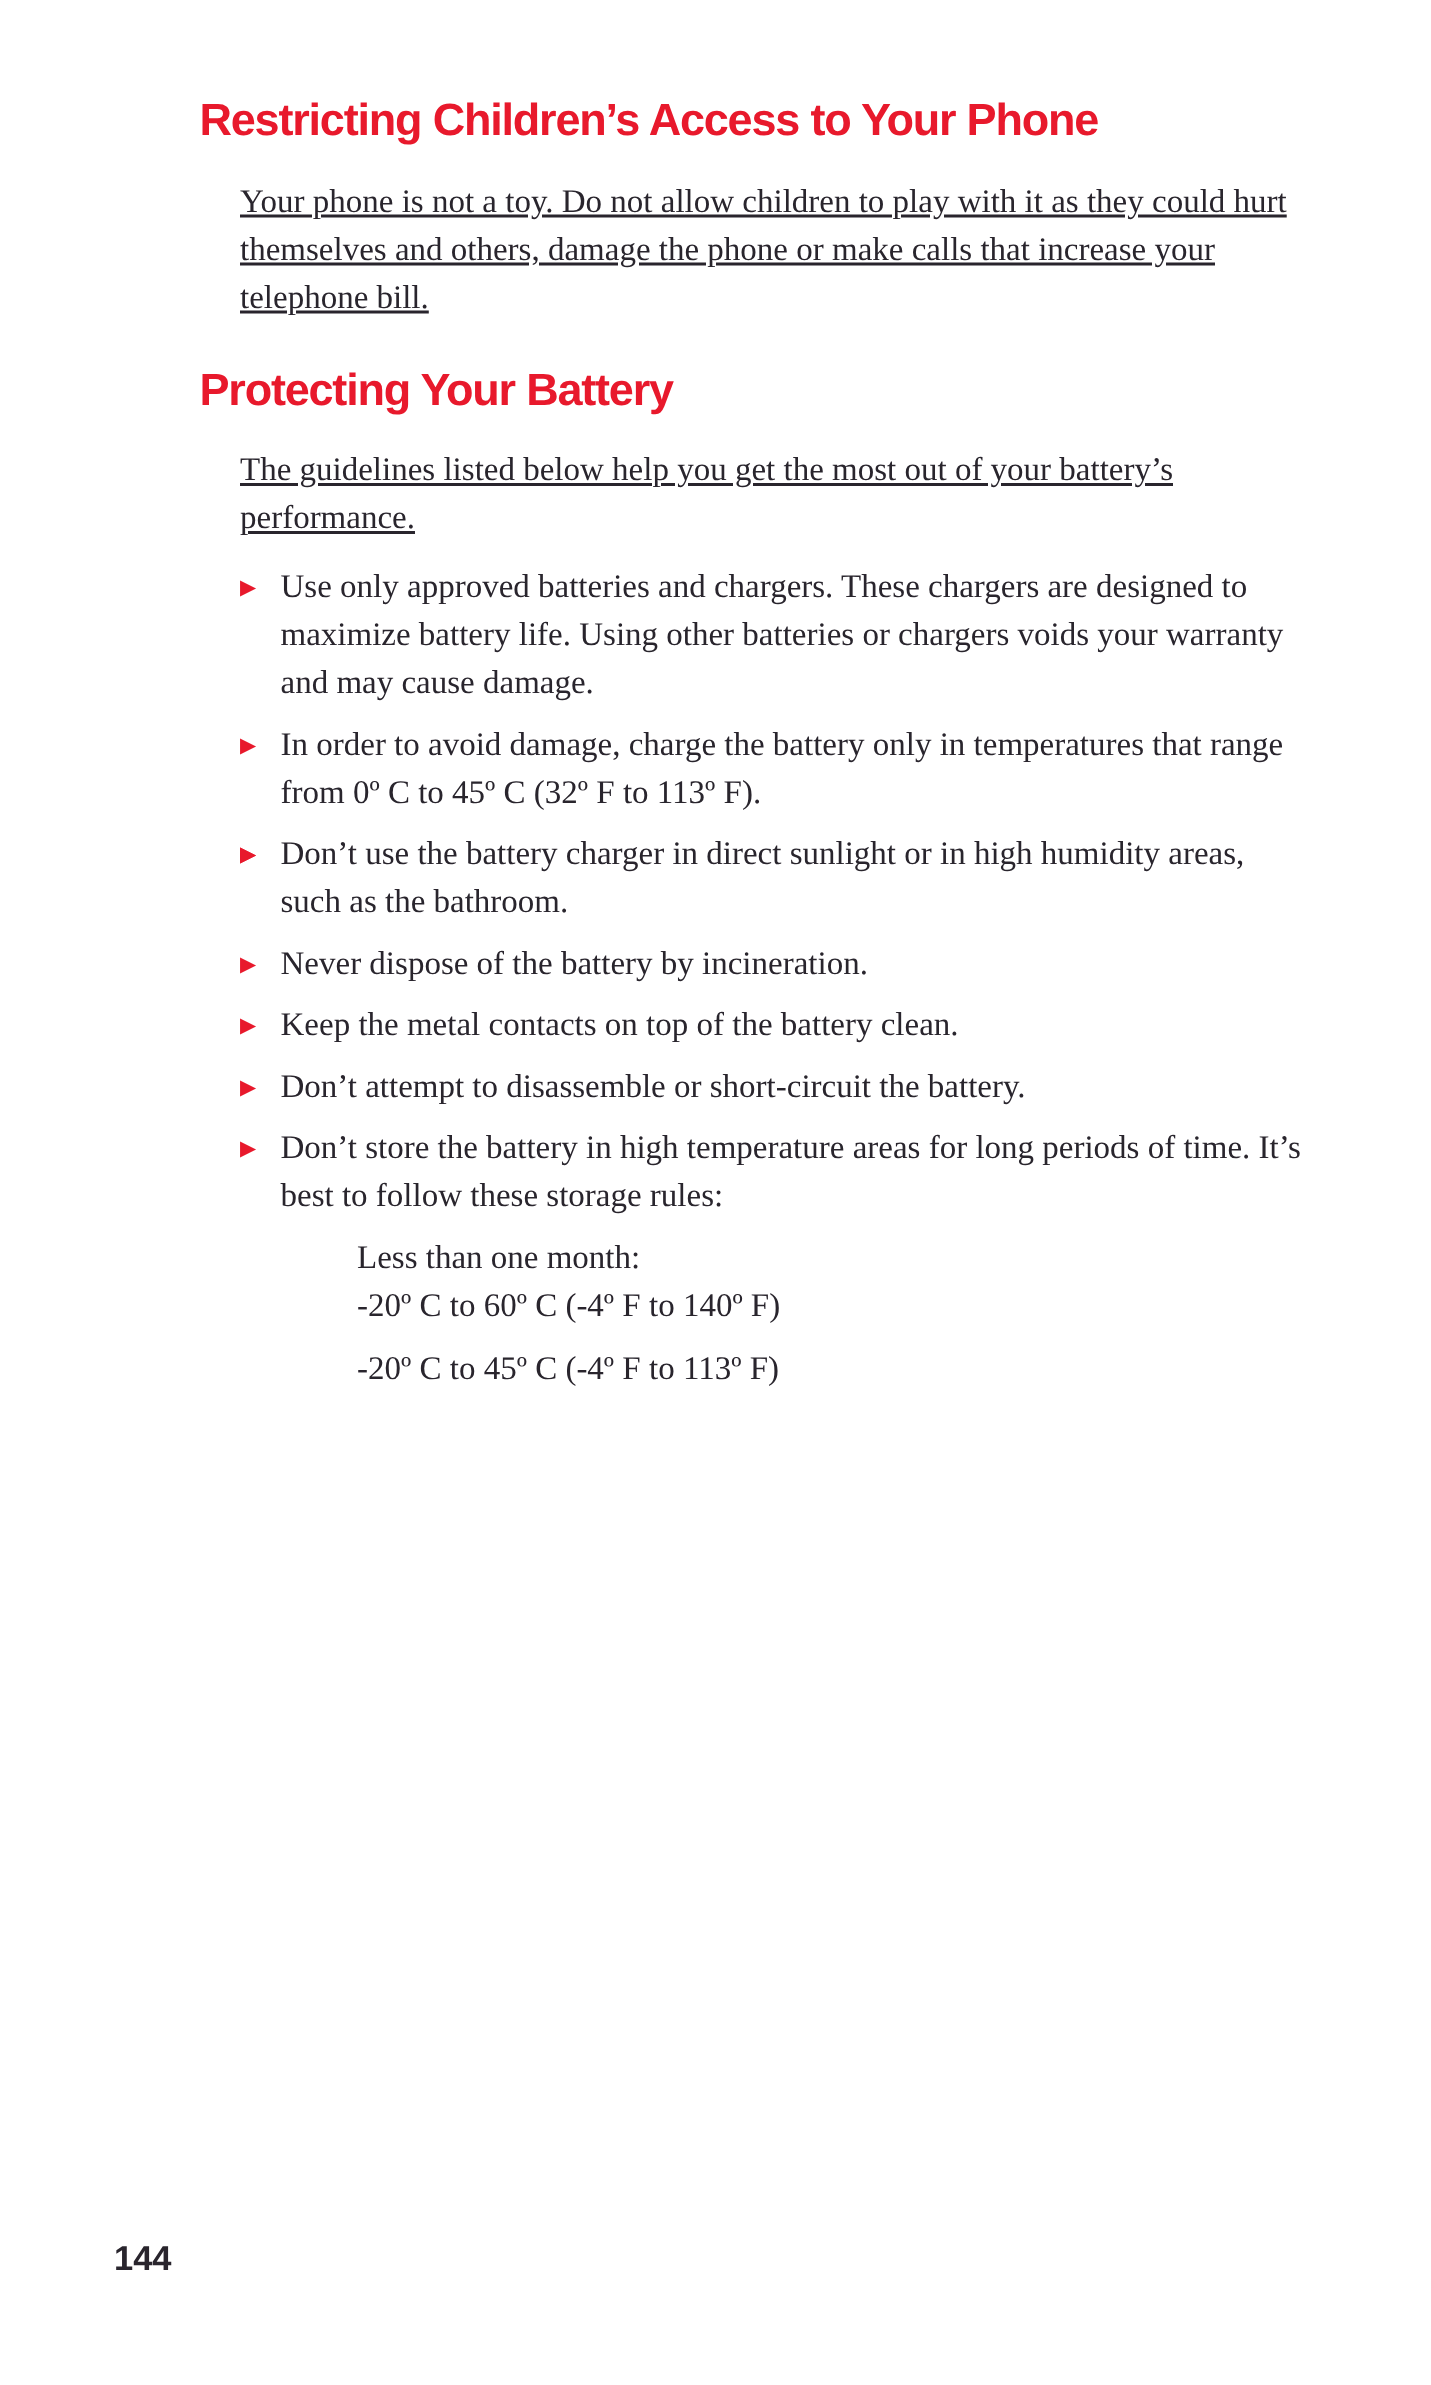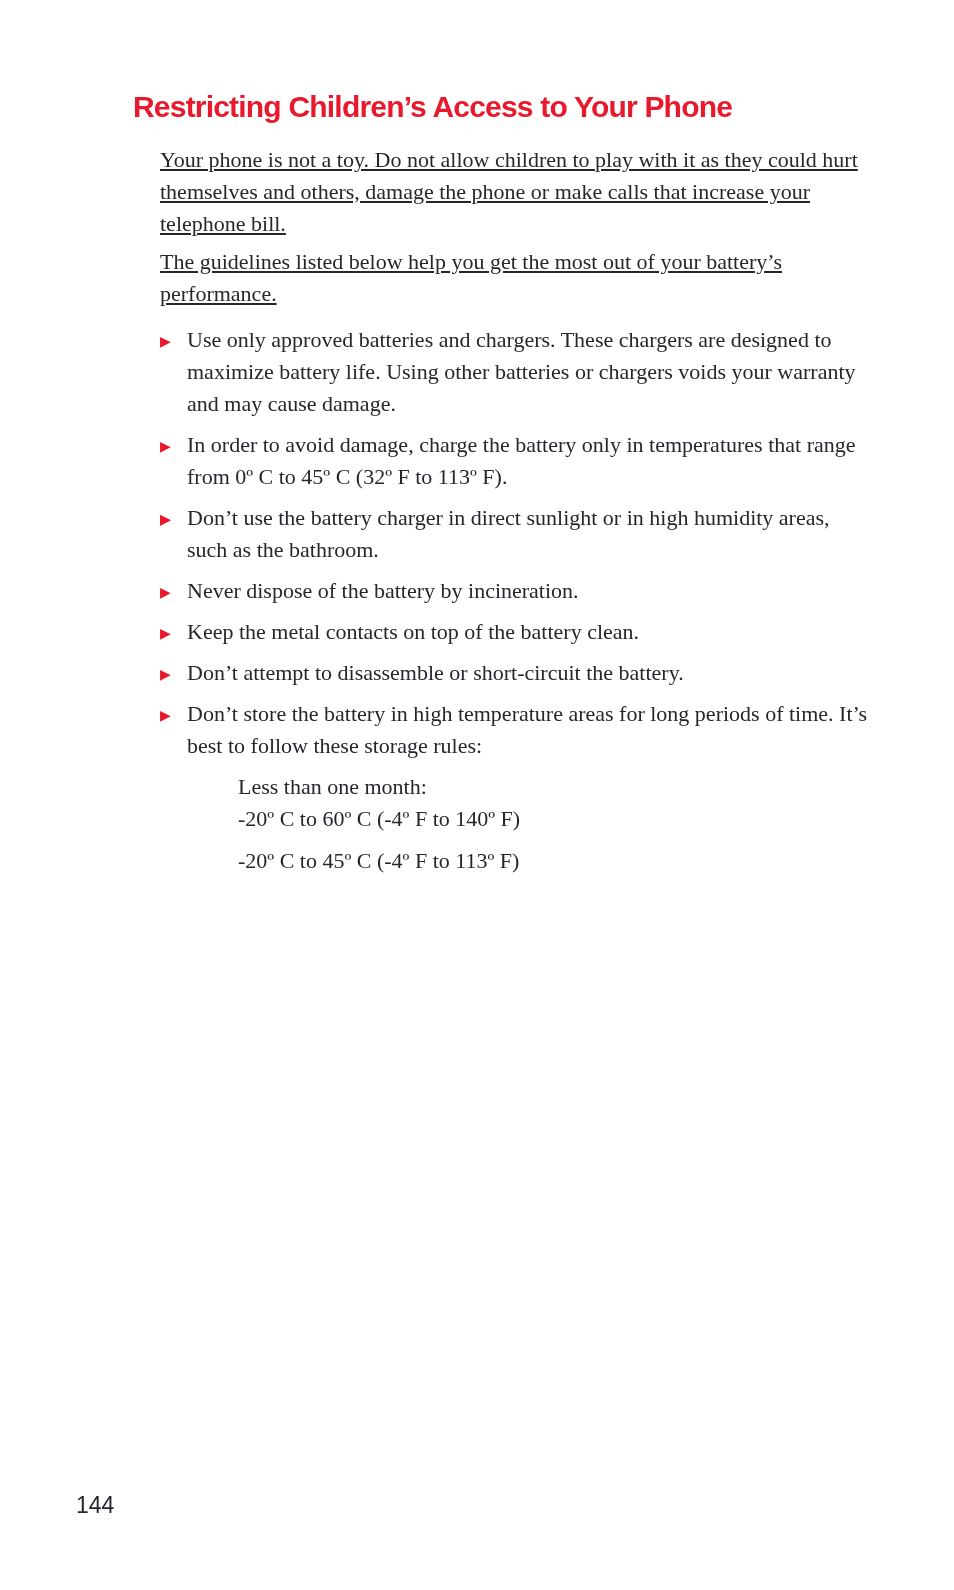--- a/index.html
+++ b/index.html
@@ -6,21 +6,21 @@
     margin: 0;
     padding: 0;
     background: #ffffff;
   }
   .page {
     position: relative;
     width: 954px;
     height: 1590px;
     background: #ffffff;
     box-sizing: border-box;
-    padding: 90px 96px 0 133px;
+    padding: 64px 96px 0 133px;
     overflow: hidden;
   }
   .heading {
     font-family: "Liberation Sans", sans-serif;
     font-weight: bold;
     font-size: 30px;
     letter-spacing: -0.8px;
     color: #e8192c;
     margin: 0 0 20px 0;
     line-height: 1.12;
@@ -64,36 +64,37 @@
     margin-top: 8px;
   }
   .storage-rule {
     margin-bottom: 10px;
   }
   .page-number {
     position: absolute;
     left: 76px;
     top: 1492px;
     font-family: "Liberation Sans", sans-serif;
-    font-weight: normal;
+    font-weight: bold;
     font-size: 23px;
     color: #29252d;
   }
 </style>
 </head>
 <body>
 
 <div class="page">
 
   <h1 class="heading">Restricting Children’s Access to Your Phone</h1>
 
   <div class="content">
     <p class="body-para">Your phone is not a toy. Do not allow children to play with it as they could hurt themselves and others, damage the phone or make calls that increase your telephone bill.</p>
   </div>
 
+  <h1 class="heading heading-2">Protecting Your Battery</h1>
 
   <div class="content">
     <p class="body-para">The guidelines listed below help you get the most out of your battery’s performance.</p>
 
     <ul class="bullet-list">
       <li class="bullet-item">
         <span class="tri">▶</span>
         <span>Use only approved batteries and chargers. These chargers are designed to maximize battery life. Using other batteries or chargers voids your warranty and may cause damage.</span>
       </li>
       <li class="bullet-item">

